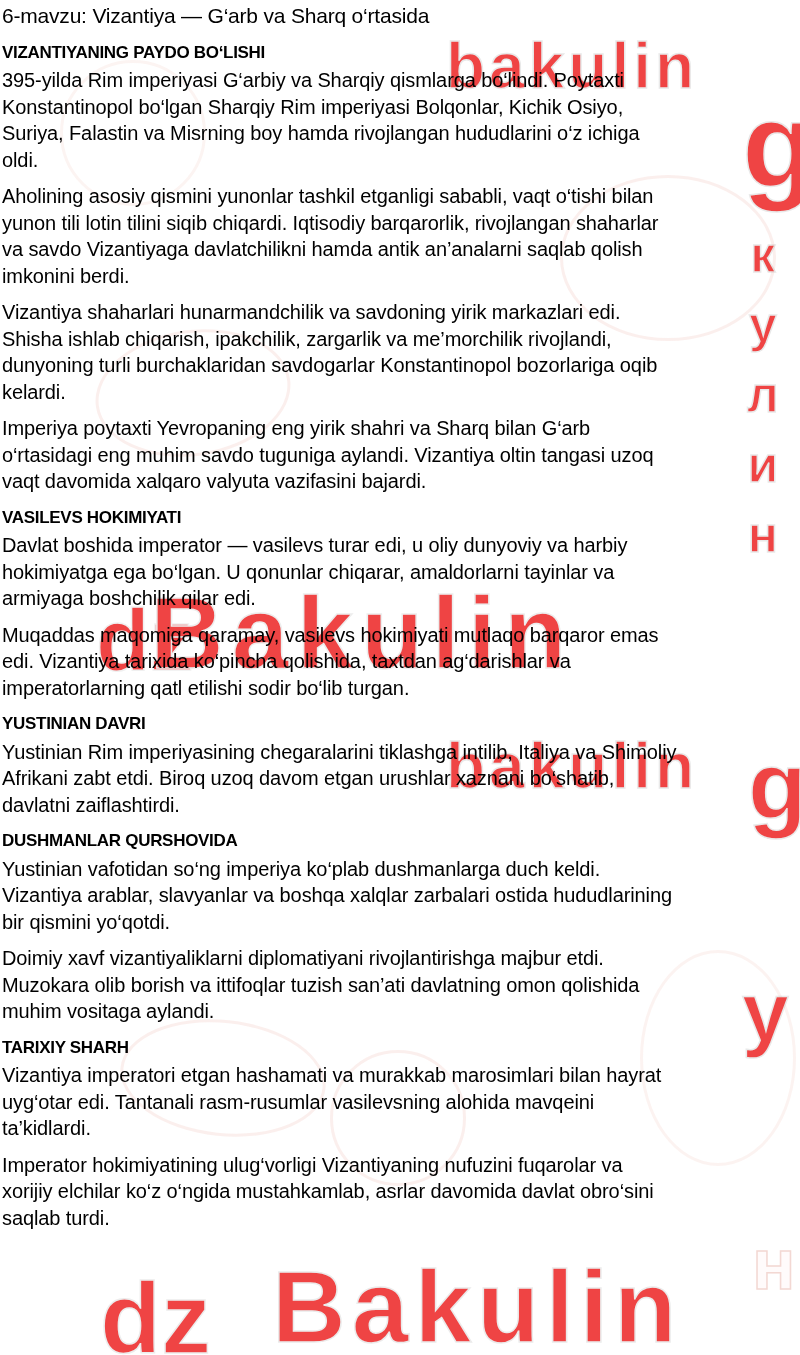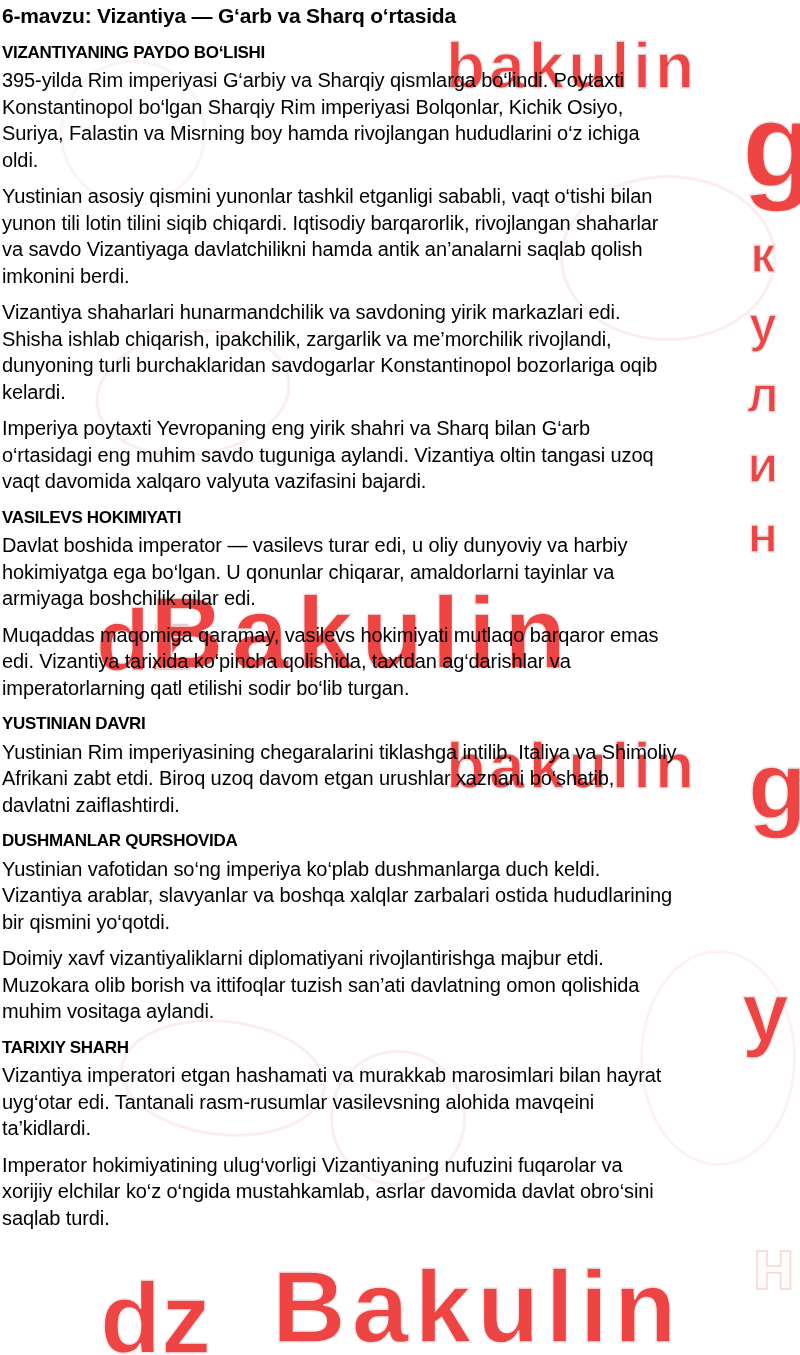--- a/index.html
+++ b/index.html
@@ -53,21 +53,21 @@
   .ring-6 { left: 640px; top: 950px;  width: 150px; height: 210px; border-color: rgba(214,96,77,0.08); }
 
   
   main {
     position: relative;
     z-index: 1;
     padding: 3px 2px 0 2px;
   }
   h1 {
     font-size: 21px;
-    font-weight: 700;
+    font-weight: 400;
     line-height: 26.5px;
     letter-spacing: -0.2px;
     margin: 0 0 0 0;
     white-space: pre;
   }
   h2 {
     font-size: 17px;
     font-weight: 700;
     line-height: 26.5px;
     letter-spacing: -0.3px;
@@ -111,21 +111,21 @@
 
 <main>
   <h1>6-mavzu: Vizantiya — G‘arb va Sharq o‘rtasida</h1>
 
   <section>
     <h2>VIZANTIYANING PAYDO BO‘LISHI</h2>
     <p>395-yilda Rim imperiyasi G‘arbiy va Sharqiy qismlarga bo‘lindi. Poytaxti
 Konstantinopol bo‘lgan Sharqiy Rim imperiyasi Bolqonlar, Kichik Osiyo,
 Suriya, Falastin va Misrning boy hamda rivojlangan hududlarini o‘z ichiga
 oldi.</p>
-    <p>Yustinian asosiy qismini yunonlar tashkil etganligi sababli, vaqt o‘tishi bilan
+    <p>Aholining asosiy qismini yunonlar tashkil etganligi sababli, vaqt o‘tishi bilan
 yunon tili lotin tilini siqib chiqardi. Iqtisodiy barqarorlik, rivojlangan shaharlar
 va savdo Vizantiyaga davlatchilikni hamda antik an’analarni saqlab qolish
 imkonini berdi.</p>
   </section>
 
   <section>
     <p>Vizantiya shaharlari hunarmandchilik va savdoning yirik markazlari edi.
 Shisha ishlab chiqarish, ipakchilik, zargarlik va me’morchilik rivojlandi,
 dunyoning turli burchaklaridan savdogarlar Konstantinopol bozorlariga oqib
 kelardi.</p>

